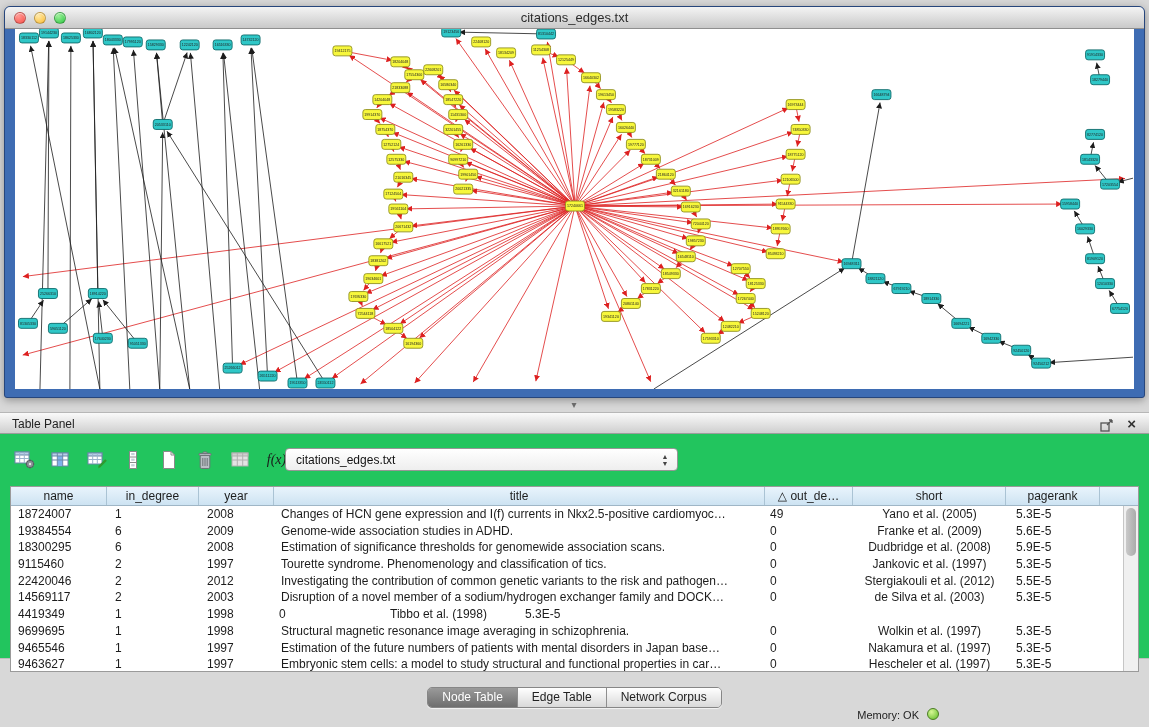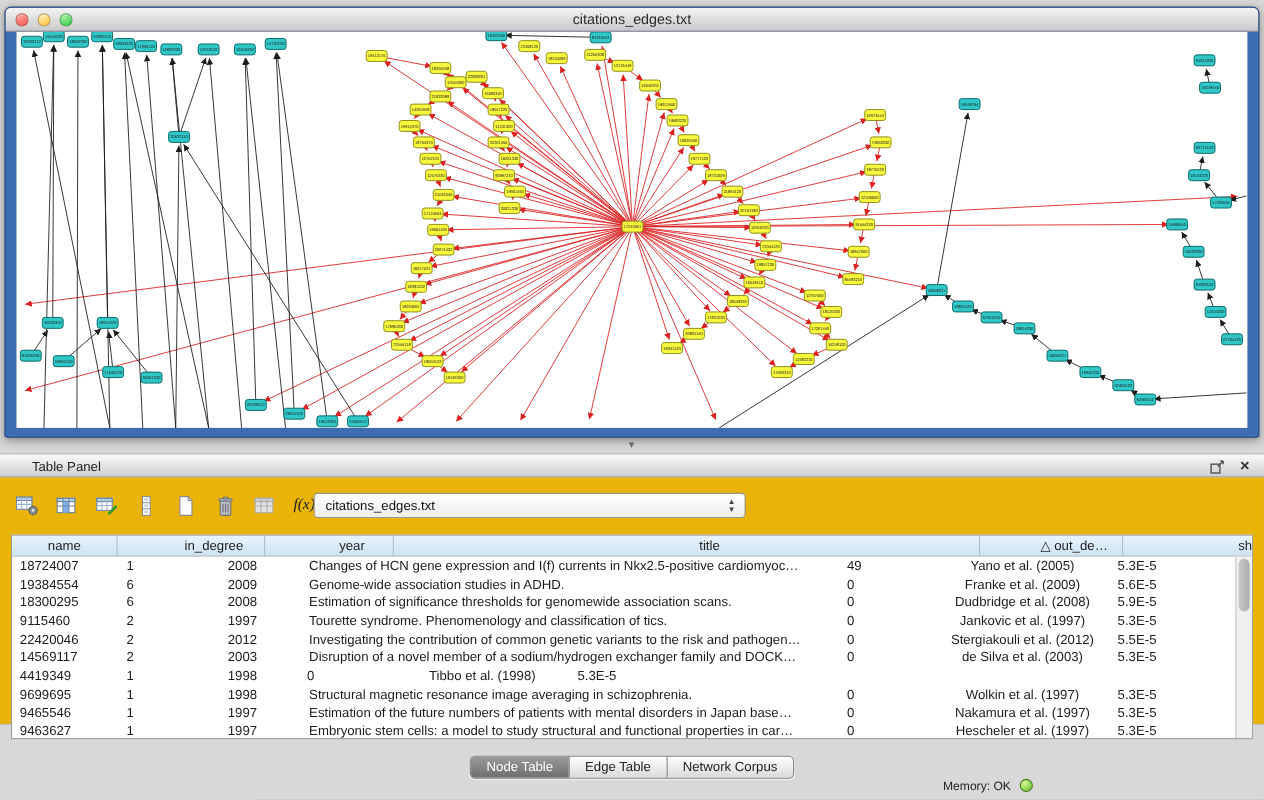--- a/index.html
+++ b/index.html
@@ -25,47 +25,47 @@
   #graph-svg { width:100%; height:100%; display:block; }
 
   
   #divider-handle { position:absolute; left:566px; top:399px; width:16px; height:12px;
     color:#6a6a6a; font-size:10px; text-align:center; line-height:12px; cursor:row-resize; }
 
   
   #panel-header { position:absolute; left:0; top:412px; width:1149px; height:22px;
     background:linear-gradient(#fafafa,#cfcfcf); border-top:1px solid #b7b7b7;
     border-bottom:1px solid #9c9c9c; }
-  #panel-title { position:absolute; left:29px; top:4px; font-size:12px; color:#222; }
+  #panel-title { position:absolute; left:12px; top:4px; font-size:12px; color:#222; }
   #panel-float { position:absolute; right:36px; top:5px; width:13px; height:13px; }
   #panel-close { position:absolute; right:13px; top:2px; font-size:15px; font-weight:bold;
     color:#333; line-height:18px; cursor:pointer; }
 
   #panel-body { position:absolute; left:0; top:434px; width:1149px; height:225px;
-    background:#eab308; border-bottom:1px solid #bdbdbd; }
+    background:#22c55e; border-bottom:1px solid #bdbdbd; }
 
   
   #toolbar { position:absolute; left:12px; top:13px; height:26px; display:flex;
     align-items:center; gap:11px; }
   .icon-btn { width:25px; height:24px; display:flex; align-items:center;
     justify-content:center; cursor:pointer; }
   .fx { font-family:"Liberation Serif", serif; font-style:italic; font-size:14px; color:#1a1a1a; }
   #combo { position:absolute; left:285px; top:14px; width:393px; height:23px;
     background:linear-gradient(#ffffff,#eeeeee); border:1px solid #969696; border-radius:4px;
     font-size:12px; color:#111; cursor:pointer; }
   #combo-value { position:absolute; left:10px; top:4px; }
   #combo-stepper { position:absolute; right:7px; top:3px; width:10px; height:16px;
     display:flex; flex-direction:column; align-items:center; justify-content:center; }
   #combo-stepper span { font-size:7px; line-height:7px; color:#444; }
 
   
   #table-box { position:absolute; left:10px; top:52px; width:1129px; height:186px;
     background:#ffffff; border:1px solid #9a9a9a; overflow:hidden; }
   #t-headers { display:flex; height:19px; background:linear-gradient(#e9f4fc,#cde3f2);
-    border-bottom:1px solid #9fb6c6;gap:42px; }
+    border-bottom:1px solid #9fb6c6; }
   .th { font-size:12px; color:#1d1d1d; text-align:center; line-height:18px;
     border-right:1px solid #aac3d4; overflow:hidden; white-space:nowrap; flex:none; }
   #t-rows { position:absolute; left:0; top:19px; right:15px; bottom:0; overflow:hidden; }
   .tr { display:flex; height:16.7px; }
   .td { font-size:12px; color:#1c1c1c; line-height:16.7px; white-space:nowrap;
     overflow:hidden; text-overflow:ellipsis; flex:none; }
   .c0{width:96px; padding-left:7px;}
   .c1{width:92px; padding-left:8px;}
   .c2{width:75px; padding-left:8px;}
   .c3{width:491px; padding-left:7px;}

